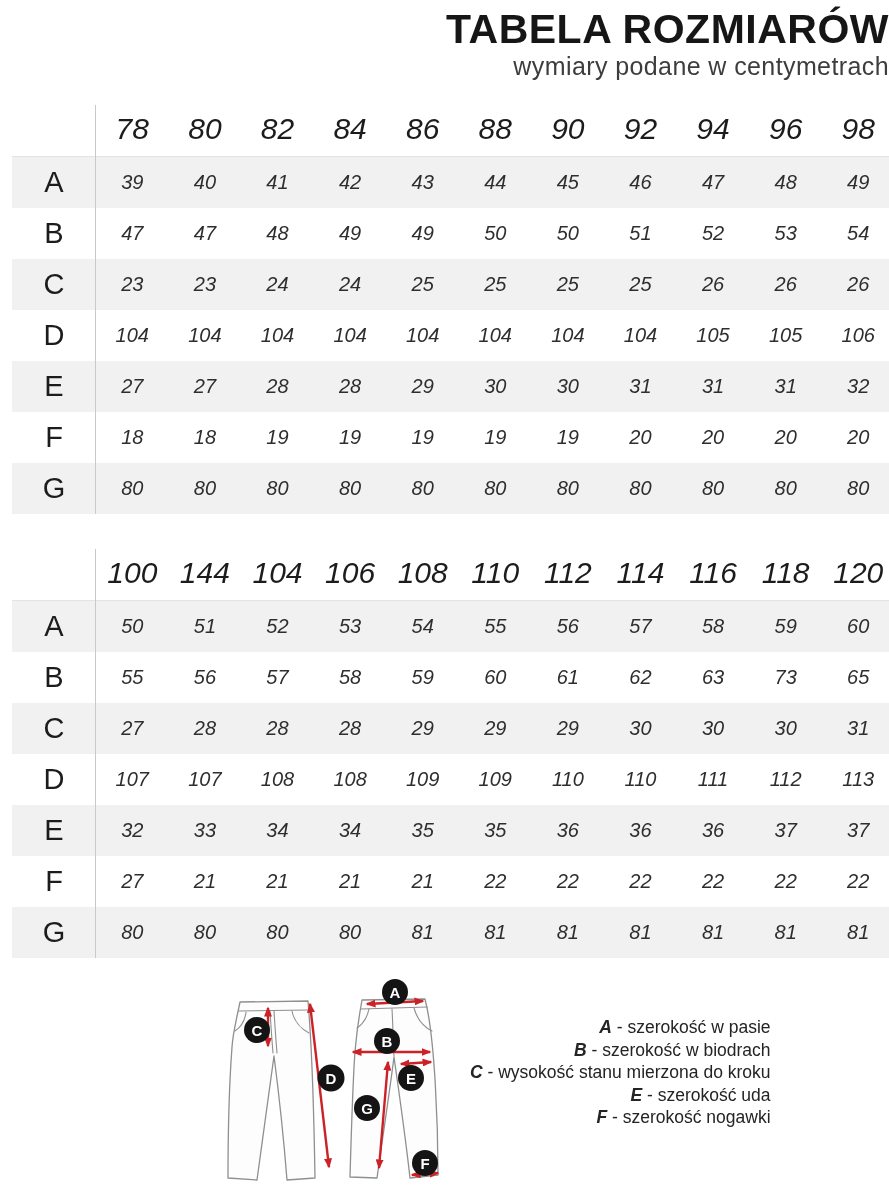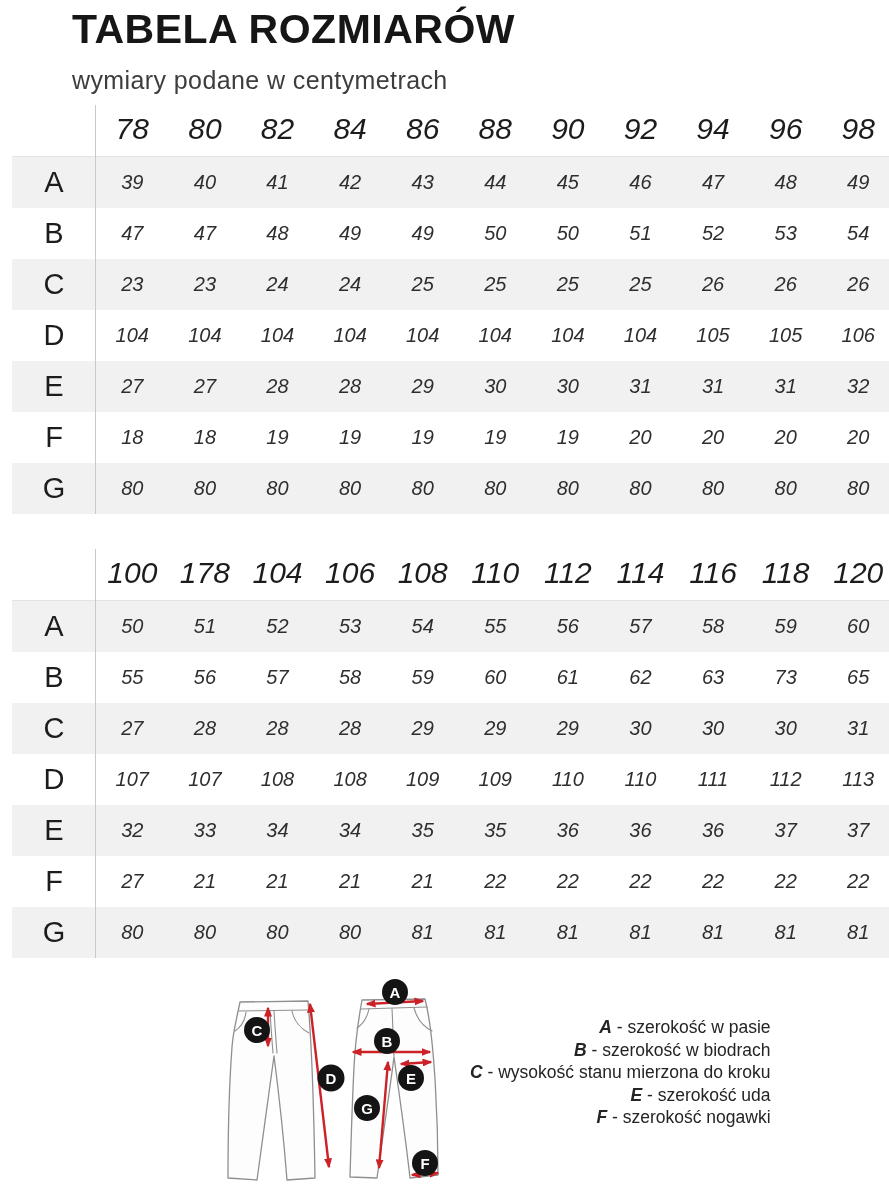--- a/index.html
+++ b/index.html
@@ -1,23 +1,23 @@
 <!DOCTYPE html>
 <html style="--arrow: #cc2127; --badge: #141414; --stripe: #f1f1f1; --vline: #c9c9c9;"><head>
 <meta charset="utf-8">
 <style>
   html,body{margin:0;padding:0;background:#fff;}
   .page{position:relative;width:889px;height:1189px;background:#ffffff;overflow:hidden;
         font-family:"Liberation Sans", sans-serif;}
 
   
-  .page-header{position:absolute;top:8px;left:0;width:100%;text-align:left;
+  .page-header{position:absolute;top:8px;left:0;width:100%;text-align:right;
                padding-left:72px;box-sizing:border-box;}
   .title{margin:0;font-size:41px;font-weight:700;color:#161616;letter-spacing:.5px;line-height:1.05;}
-  .subtitle{font-size:25px;color:#3d3d3d;letter-spacing:.4px;margin-top:15px;}
+  .subtitle{font-size:25px;color:#3d3d3d;letter-spacing:.4px;margin-top:1px;}
 
   
   .size-table{position:absolute;left:12px;width:889px;}
   .t1{top:102px;} .t2{top:546px;}
   .trow{display:grid;grid-template-columns:84px repeat(11,72.6px);align-items:center;height:51px;}
   .header-row{height:55px;border-bottom:1px solid #e3e3e3;box-sizing:border-box;}
   .stripe{background:var(--stripe,#f1f1f1);}
   .cell{text-align:center;}
   .size-cell{font-style:italic;font-size:30px;color:#1c1c1c;}
   .row-label{font-size:29px;color:#1c1c1c;}
@@ -162,21 +162,21 @@
         <div class="cell value-cell">80</div>
         <div class="cell value-cell">80</div>
         <div class="cell value-cell">80</div>
       </div>
       <div class="vline"></div>
     </div>
   <div class="size-table t2">
       <div class="trow header-row">
         <div class="cell"></div>
         <div class="cell size-cell">100</div>
-        <div class="cell size-cell">178</div>
+        <div class="cell size-cell">144</div>
         <div class="cell size-cell">104</div>
         <div class="cell size-cell">106</div>
         <div class="cell size-cell">108</div>
         <div class="cell size-cell">110</div>
         <div class="cell size-cell">112</div>
         <div class="cell size-cell">114</div>
         <div class="cell size-cell">116</div>
         <div class="cell size-cell">118</div>
         <div class="cell size-cell">120</div>
       </div>

